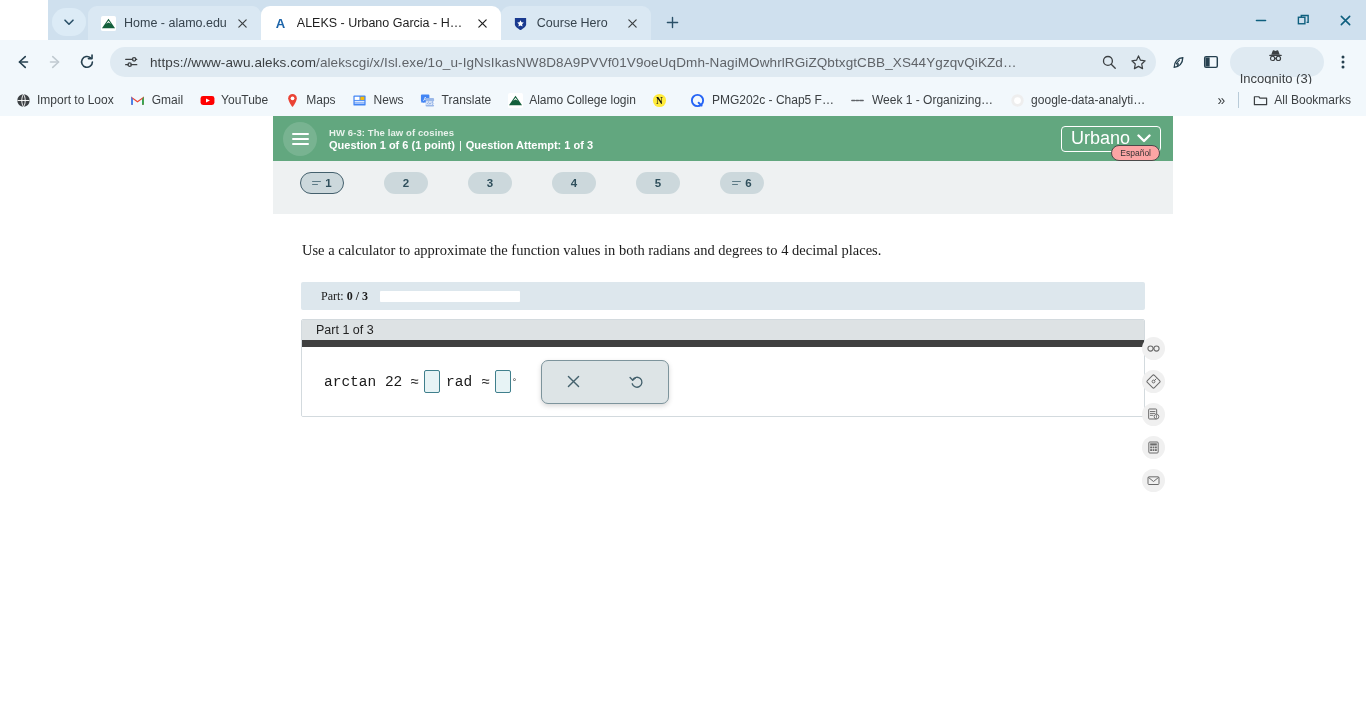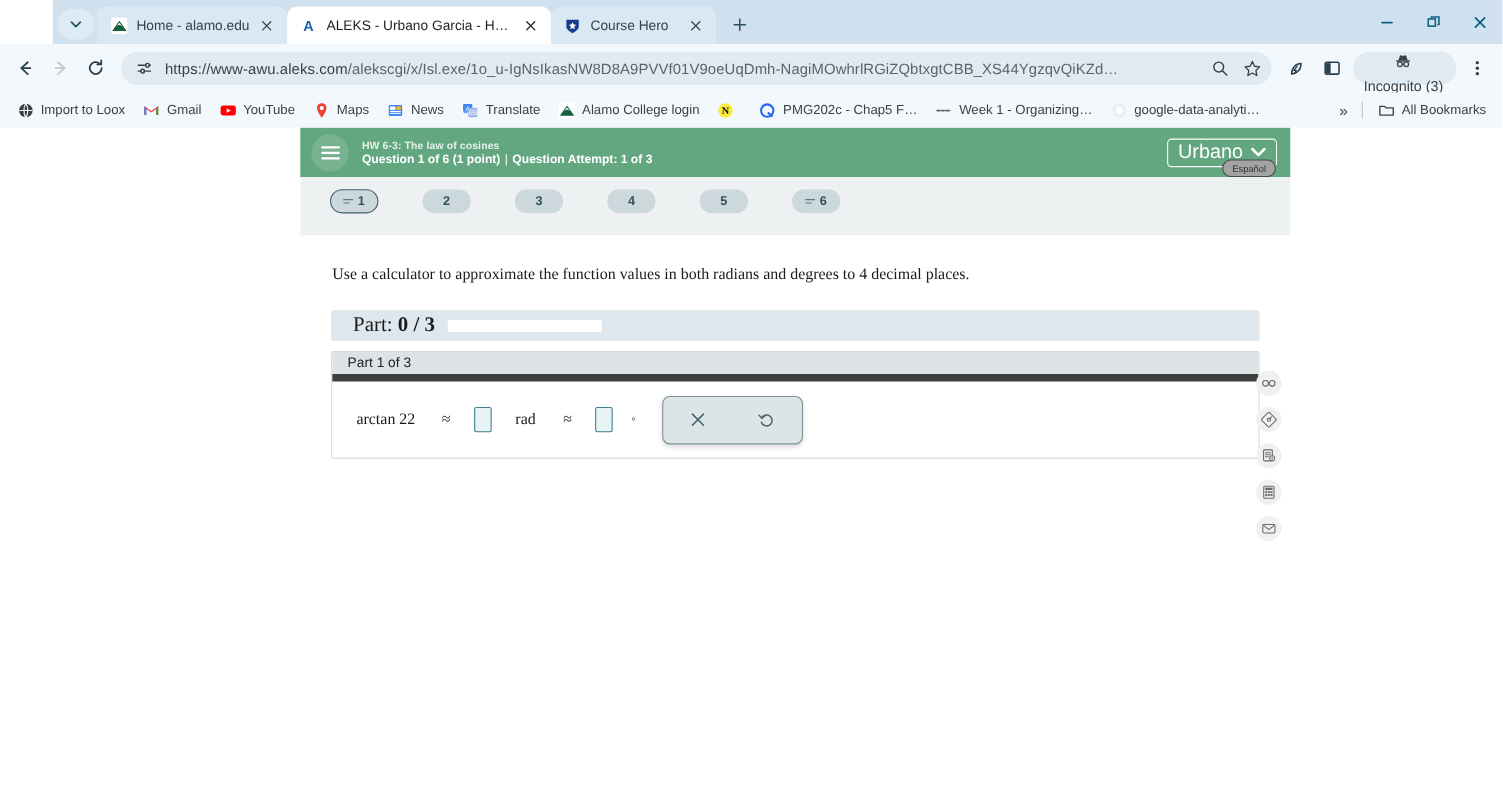--- a/index.html
+++ b/index.html
@@ -119,45 +119,45 @@
     font-size: 11.5px; font-weight: bold; color: #2f4f5c; margin-right: 40px; cursor: pointer;
     border: 1.5px solid transparent;
   }
   .qpill.current { border: 1.5px solid #44606d; background:#ccd8dc; }
   .qpill .lines { display:flex; flex-direction:column; gap:1.5px; }
   .qpill .lines i { display:block; height:1.5px; background:#5d7a86; border-radius:1px; }
   .qpill .lines i:nth-child(1){ width:9px; }
   .qpill .lines i:nth-child(2){ width:6px; }
   .espanol {
     position:absolute; right: 13px; top: -16px; height: 16px; padding: 0 8px;
-    border: 1px solid #4a4a4a; border-radius: 9px; background:#a3a3a3;
+    border: 1px solid #4a4a4a; border-radius: 9px; background:#fca5a5;
     font-size: 8.5px; color:#333; display:flex; align-items:center; cursor:pointer;
   }
 
   
   .qbody { background:#ffffff; padding: 28px 0 0 0; position: relative; height: calc(100% - 98px); }
   .prompt {
     margin: 0 0 0 29px; font-family: "Liberation Serif", serif; font-size: 14.5px; color:#1b1b1b;
   }
   .part-bar {
     margin: 23px 28px 0 28px; height: 28px; background:#dde7ed; border-radius: 2px;
     display:flex; align-items:center; padding: 0 0 0 20px; gap: 12px;
   }
-  .part-bar .ptext { font-family: "Liberation Serif", serif; font-size: 19px; color:#1b1b1b; }
+  .part-bar .ptext { font-family: "Liberation Serif", serif; font-size: 12px; color:#1b1b1b; }
   .part-bar .ptext b { font-weight: bold; }
   .part-progress { width: 140px; height: 11px; background:#ffffff; border-radius:1px; }
 
   .part-card { margin: 9px 28px 0 28px; border: 1px solid #d3dade; border-radius: 2px; overflow: hidden; }
   .part-card-head {
     background:#dde2e4; height: 27px; display:flex; align-items:center; padding-left: 14px;
     font-size: 12.5px; color:#232323; border-bottom: 7px solid #404040;
   }
   .part-card-body { background:#ffffff; height: 69px; display:flex; align-items:center; padding-left: 19px; position: relative; }
 
-  .mathexpr { display:flex; align-items:center; font-family:Liberation Serif, serif; font-size: 14.5px; color:#1a1a1a; gap: 16px; }
+  .mathexpr { display:flex; align-items:center; font-family:Liberation Mono, monospace; font-size: 14.5px; color:#1a1a1a; gap: 0; }
   .mathexpr .tok { padding: 0 3px; }
   .mathexpr .approx { padding: 0 5px; }
   .ansbox {
     width: 16px; height: 23px; background:#e7f3f5; border: 1px solid #3f7f8c;
     border-radius: 2px; display:inline-block; vertical-align: middle; cursor: text;
   }
   .deg { font-size: 9px; vertical-align: super; padding-left: 1px; }
   .rad-label { padding: 0 4px 0 6px; }
 
   .float-toolbar {

